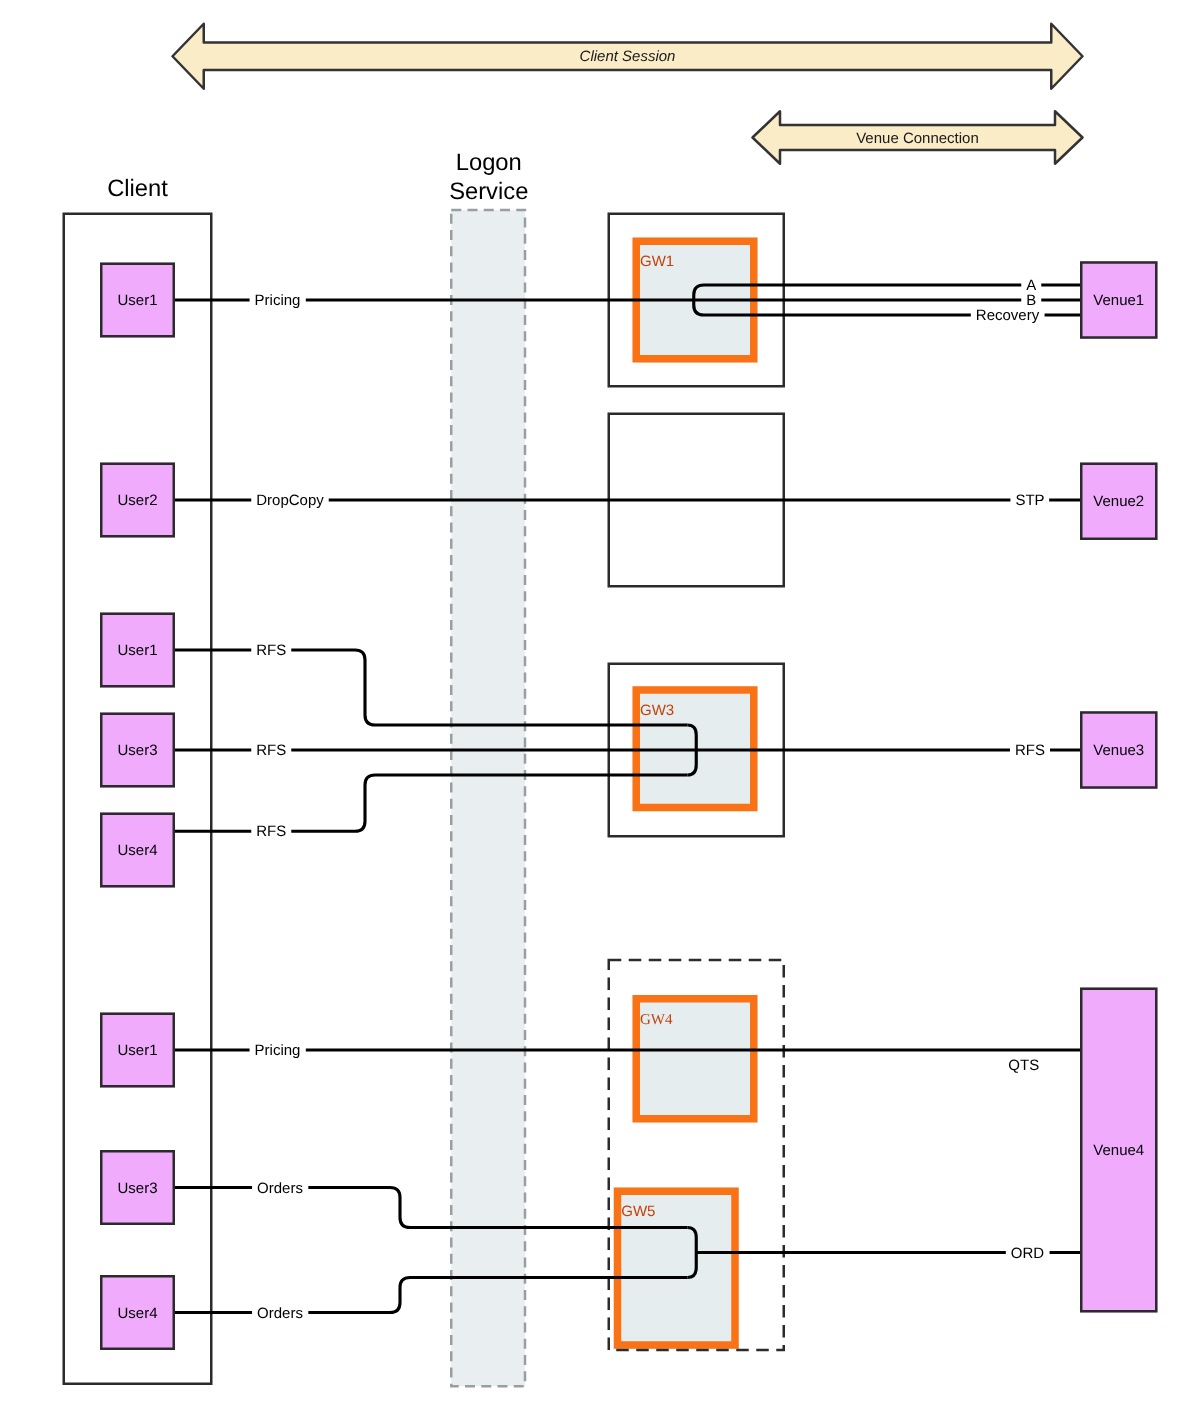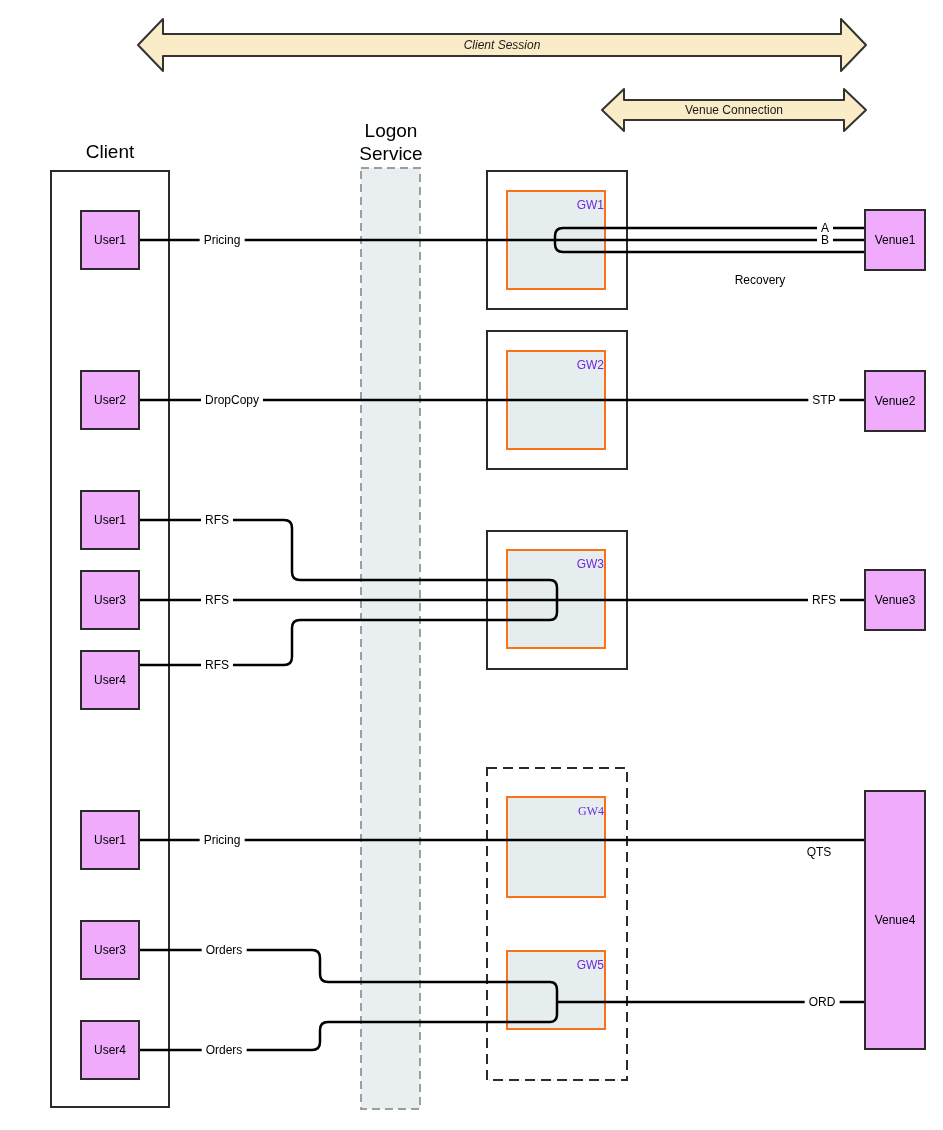--- a/index.html
+++ b/index.html
@@ -24,25 +24,25 @@
     font-size: 12px;
     color: #000;
   }
   .container-box {
     position: absolute;
     border: 2px solid #2b2b2b;
     background: transparent;
   }
   .gw-inner {
     position: absolute;
-    border: 2px solid #f97316;
+    border: 6px solid #f97316;
     background: #e6edee;
     font-size: 12px;
-    color: #6d28d9;
-    text-align: right;
+    color: #c2410c;
+    text-align: left;
     padding-top: 6px;
   }
   
   .heading {
     position: absolute;
     font-size: 19px;
     color: #000;
     text-align: center;
     line-height: 23px;
   }
@@ -112,24 +112,23 @@
       </div>
     <div class="node" style="left:80px;top:1020px;width:60px;height:60px;">
         <span>User4</span>
       </div>
 
     <div class="container-box" style="left:486px;top:170px;width:142px;height:140px;background:#fff;"></div>
     <div class="container-box" style="left:486px;top:330px;width:142px;height:140px;background:#fff;"></div>
     <div class="container-box" style="left:486px;top:530px;width:142px;height:140px;background:#fff;"></div>
 
     <div class="gw-inner" style="left:506px;top:190px;width:100px;height:100px;"><span>GW1</span></div>
-    <div class="gw-inner" style="left:506px;top:350px;width:100px;height:100px;"><span>GW2</span></div>
     <div class="gw-inner" style="left:506px;top:549px;width:100px;height:100px;"><span>GW3</span></div>
     <div class="gw-inner" style="left:506px;top:796px;width:100px;height:102px;font-family:Liberation Serif, serif;"><span>GW4</span></div>
-    <div class="gw-inner" style="left:506px;top:950px;width:100px;height:80px;padding-left:38px;"><span>GW5</span></div>
+    <div class="gw-inner" style="left:491px;top:950px;width:100px;height:129px;"><span>GW5</span></div>
 
     <div class="node" style="left:864px;top:209px;width:62px;height:62px;text-align:right;">
         <span>Venue1</span>
       </div>
     <div class="node" style="left:864px;top:370px;width:62px;height:62px;">
         <span>Venue2</span>
       </div>
     <div class="node" style="left:864px;top:569px;width:62px;height:62px;">
         <span>Venue3</span>
       </div>
@@ -177,19 +176,19 @@
   <div class="line-label" style="left:232px;top:400px;">DropCopy</div>
   <div class="line-label" style="left:217px;top:520px;">RFS</div>
   <div class="line-label" style="left:217px;top:600px;">RFS</div>
   <div class="line-label" style="left:217px;top:665px;">RFS</div>
   <div class="line-label" style="left:222px;top:840px;">Pricing</div>
   <div class="line-label" style="left:224px;top:950px;">Orders</div>
   <div class="line-label" style="left:224px;top:1050px;">Orders</div>
 
   <div class="line-label" style="left:825px;top:228px;">A</div>
   <div class="line-label" style="left:825px;top:240px;">B</div>
-  <div class="line-label" style="left:760px;top:252px;margin-top:28px;">Recovery</div>
+  <div class="line-label" style="left:806px;top:252px;">Recovery</div>
   <div class="line-label" style="left:824px;top:400px;">STP</div>
   <div class="line-label" style="left:824px;top:600px;">RFS</div>
   <div class="line-label" style="left:819px;top:840px;margin-top:12px;">QTS</div>
   <div class="line-label" style="left:822px;top:1002px;">ORD</div>
 
 </div>
 
 </body></html>

